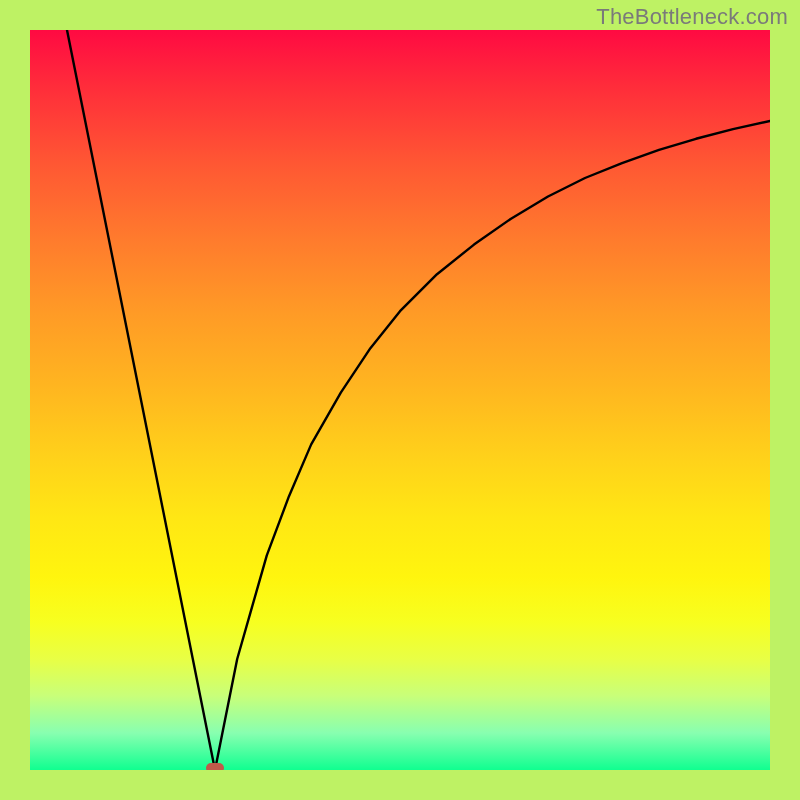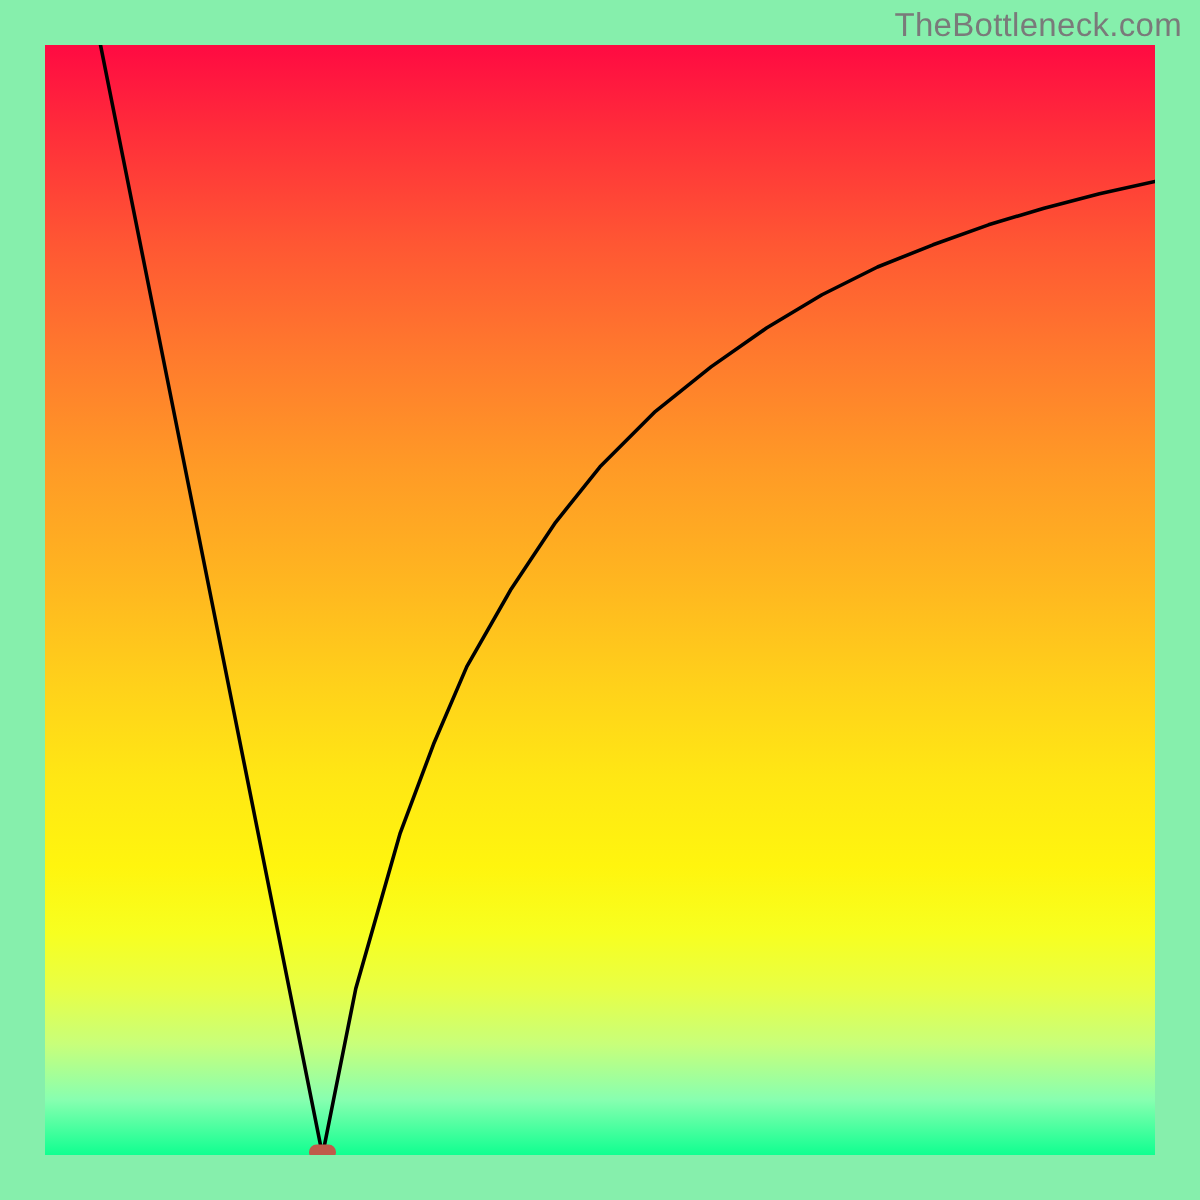--- a/index.html
+++ b/index.html
@@ -8,21 +8,21 @@
     width: 800px;
     height: 800px;
     overflow: hidden;
     background: #000;
     font-family: Arial, Helvetica, sans-serif;
   }
   .frame {
     position: relative;
     width: 800px;
     height: 800px;
-    background: #86efac;
+    background: #bef264;
   }
   .plot-area {
     position: absolute;
     left: 30px;
     top: 30px;
     width: 740px;
     height: 740px;
     background: linear-gradient(to bottom,
       #ff0a42 0%,
       #ff2e3a 8%,

